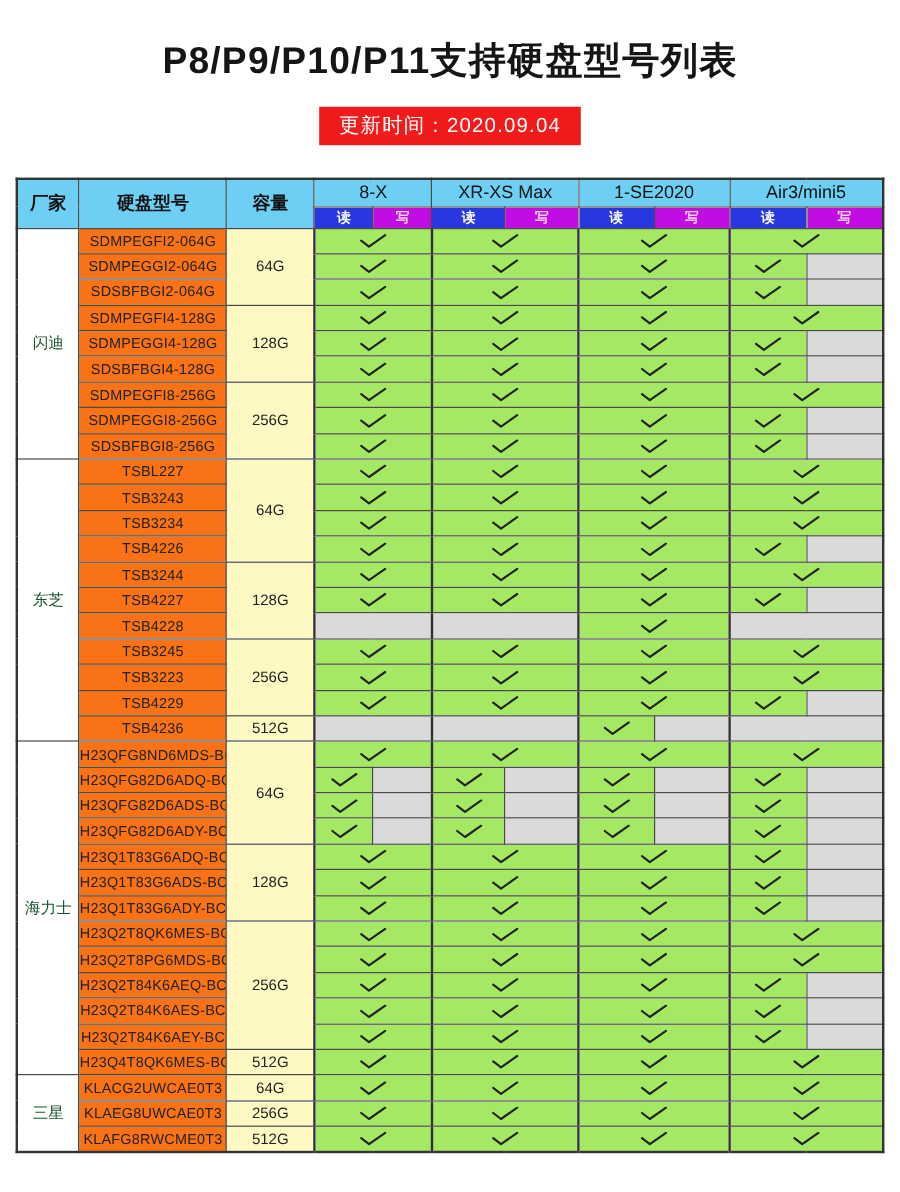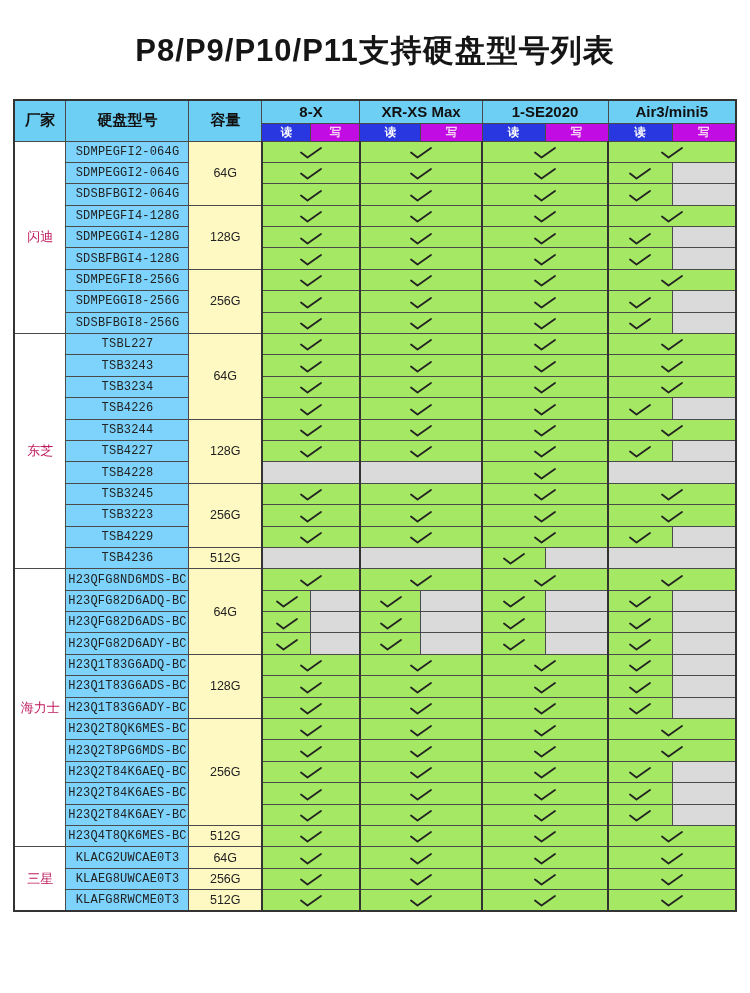--- a/index.html
+++ b/index.html
@@ -20,38 +20,41 @@
     padding:4px 16px 5px 16px;font-weight:normal;letter-spacing:1px;
   }
   table{
     border-collapse:collapse;table-layout:fixed;width:722px;
     margin:27px auto 0 auto;border:2px solid var(--outer);
   }
   th,td{border:1px solid var(--line);text-align:center;vertical-align:middle;overflow:hidden;white-space:nowrap;}
   thead th{background:var(--headblue);color:#111;}
   tr.h1 th{height:23px;font-size:15px;}
   th.cn{font-weight:bold;font-size:15px;}
-  th.dev{font-weight:700;font-size:15px;}
+  th.dev{font-weight:400;font-size:15px;}
   tr.h2 th{height:18px;font-size:11.5px;font-weight:bold;}
   th.read{background:var(--readblue);color:#fff;}
   th.write{background:var(--writemag);color:#f6d3f2;}
   tbody tr{height:21.4px;}
-  td.mfr{background:#fff;font-size:13px;color:#be185d;}
-  td.model{background:#7dd3fc;font-size:12px;color:#222;letter-spacing:0.2px;font-family:Liberation Mono, monospace;}
+  td.mfr{background:#fff;font-size:13px;color:#14532d;}
+  td.model{background:#f97316;font-size:12px;color:#222;letter-spacing:0.2px;}
   td.cap{background:#fef9c3;font-size:12.5px;color:#222;}
   td.ok{background:var(--green);}
   td.no{background:var(--gray);}
   td.dev-start{border-left-width:2px;border-left-color:var(--outer);}
   .chk{display:inline-block;vertical-align:middle;margin-top:1px;}
 </style>
 </head>
 <body>
 
 <div class="page">
   <h1 class="title">P8/P9/P10/P11支持硬盘型号列表</h1>
+  <div class="badge-wrap">
+    <span class="badge">更新时间：2020.09.04</span>
+  </div>
 
   <table>
     <colgroup>
       <col style="width:52px">
         <col style="width:123px">
         <col style="width:73px">
       <col style="width:49px">
         <col style="width:49px">
       <col style="width:61px">
         <col style="width:61px">

